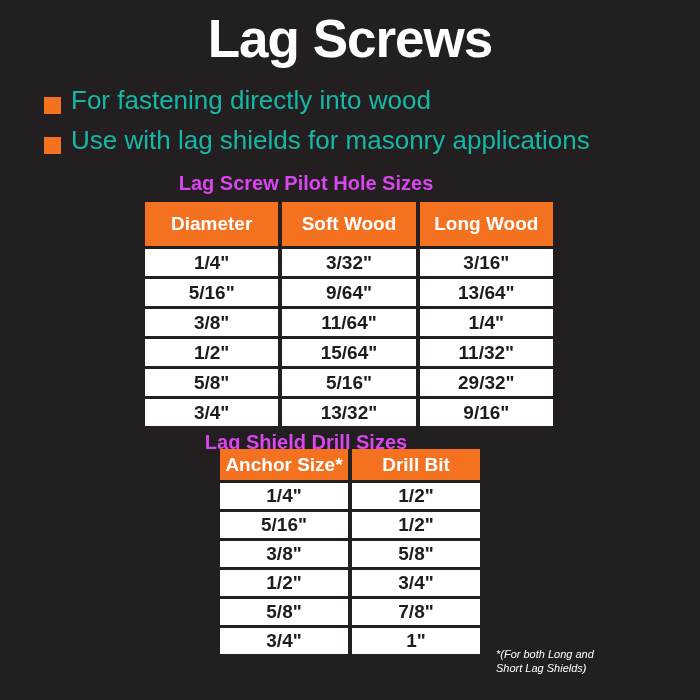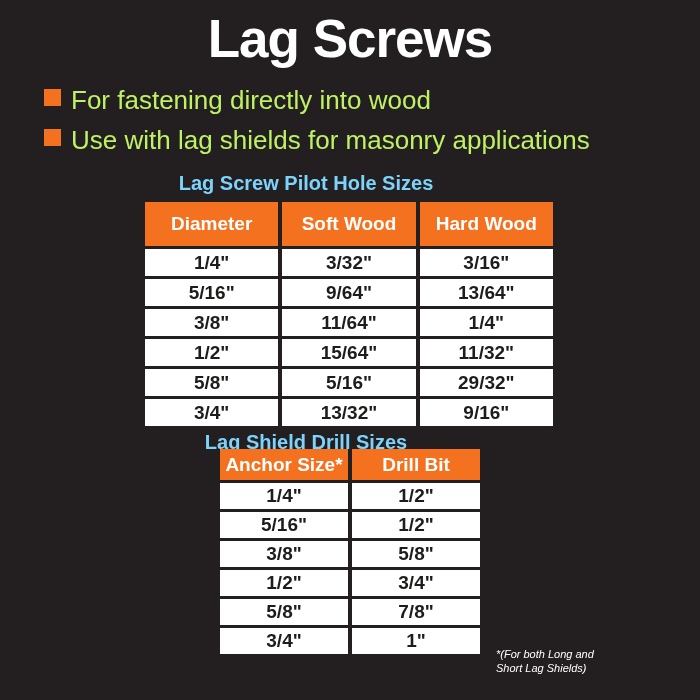--- a/index.html
+++ b/index.html
@@ -20,38 +20,38 @@
     text-align: center;
     color: #FFFFFF;
     font-size: 53px;
     font-weight: bold;
     letter-spacing: -1px;
   }
   .bullet {
     position: absolute;
     left: 44px;
     display: flex;
-    align-items: flex-start;
-    color: #bef264;
+    align-items: flex-end;
+    color: #14b8a6;
     font-size: 26px;
     line-height: 28px;
   }
   .bullet-1 { top: 86px; }
   .bullet-2 { top: 126px; }
   .bullet-square {
     flex: 0 0 auto;
     width: 17px; height: 17px;
     margin: 3px 10px 0 0;
     background: var(--orange, #F4711F);
   }
   .tbl-caption {
     position: absolute;
     left: 0; width: 612px;
     text-align: center;
-    color: #7dd3fc;
+    color: #d946ef;
     font-weight: bold;
     font-size: 20px;
   }
   .cap-1 { top: 172px; }
   .cap-2 { top: 431px; }
   table {
     position: absolute;
     border-collapse: separate;
     border-spacing: 4px 3px;
     table-layout: fixed;
@@ -105,21 +105,21 @@
     <span>Use with lag shields for masonry applications</span>
   </div>
 
   <div class="tbl-caption cap-1">Lag Screw Pilot Hole Sizes</div>
 
   <table class="tbl-1">
     <thead>
       <tr>
         <th>Diameter</th>
         <th>Soft Wood</th>
-        <th>Hard Wood</th>
+        <th>Long Wood</th>
       </tr>
     </thead>
     <tbody>
       <tr>
         <td>1/4"</td>
         <td>3/32"</td>
         <td>3/16"</td>
       </tr>
       <tr>
         <td>5/16"</td>

